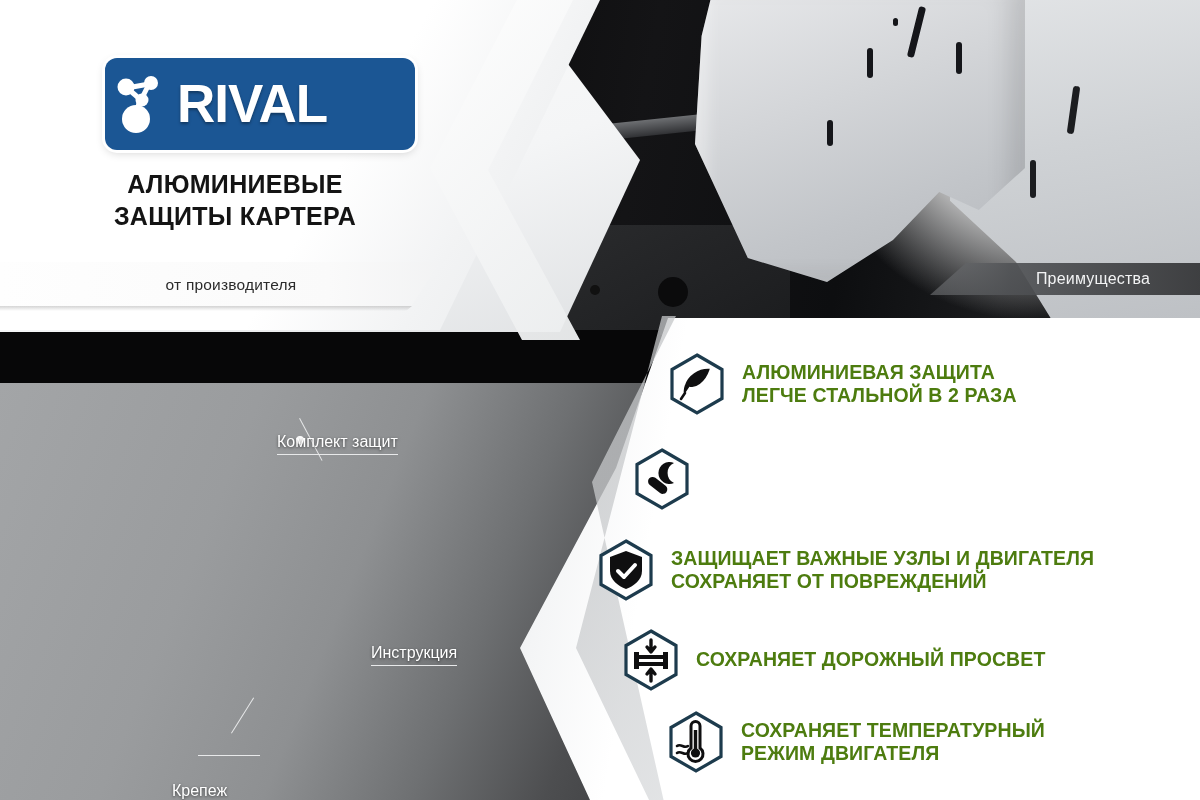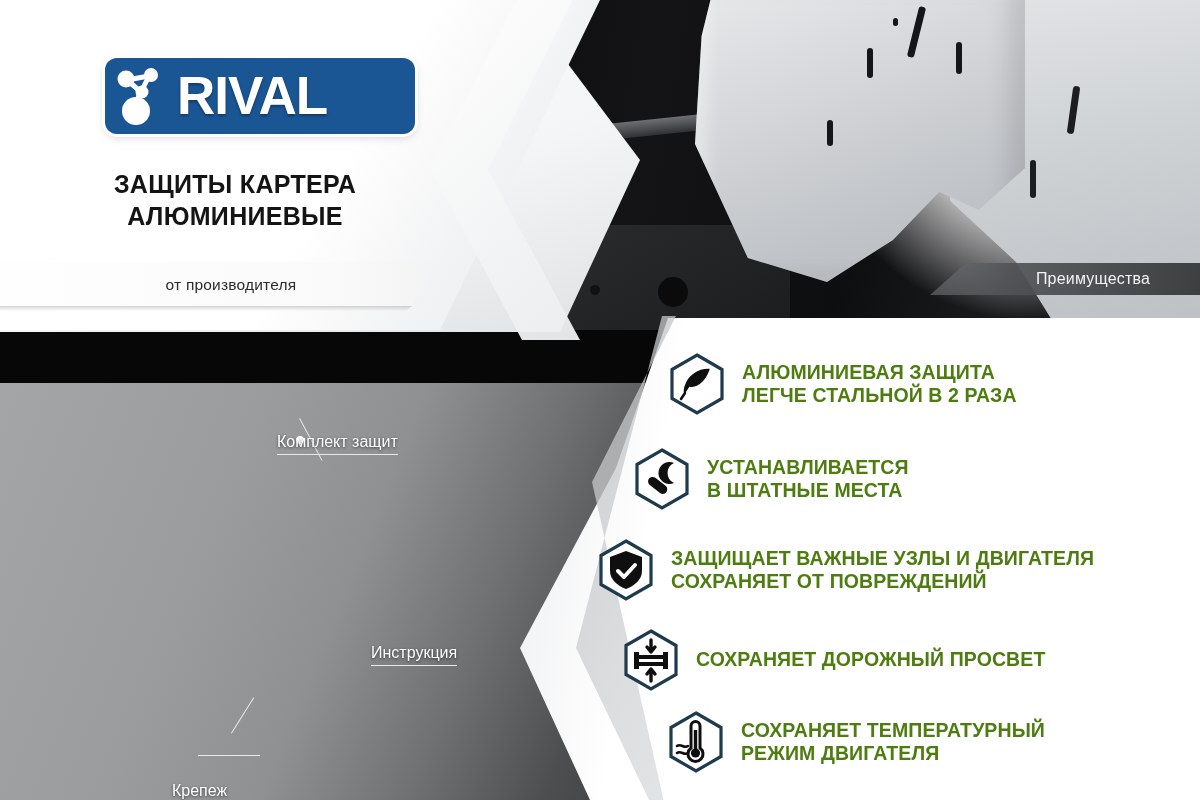--- a/index.html
+++ b/index.html
@@ -39,21 +39,21 @@
     font-size:15.5px;color:#2b2b2b;letter-spacing:.2px;margin-left:32px;
   }
   .maker-shadow{
     position:absolute;left:0;top:306px;width:466px;height:5px;z-index:9;
     background:linear-gradient(180deg,rgba(0,0,0,.16),rgba(0,0,0,0));
     clip-path:polygon(0 0, 412px 0, 406px 5px, 0 5px);
   }
 
   
   .logo{
-    position:absolute;left:105px;top:58px;width:310px;height:76px;z-index:12;
+    position:absolute;left:105px;top:58px;width:310px;height:92px;z-index:12;
     background:#1b5694;border-radius:12px;
     box-shadow:0 0 0 3px #ffffff, 0 3px 10px rgba(0,0,0,.18);
     display:flex;align-items:center;
   }
   .logo-mark{width:72px;height:76px;position:relative;flex:0 0 auto;}
   .logo-word{
     font-size:53px;font-weight:bold;color:#fff;letter-spacing:-1px;
     line-height:76px;font-family:"Liberation Sans",sans-serif;
     text-shadow:0 2px 3px rgba(0,0,0,.35);
   }
@@ -358,21 +358,20 @@
 
   <div class="feat" style="left:633px;top:447px;">
     <span class="hexwrap">
       <svg width="58" height="64" viewBox="0 0 58 64">
         <polygon points="29,3 54,17.5 54,46.5 29,61 4,46.5 4,17.5" fill="#ffffff" stroke="#1d3b4d" stroke-width="3.2"></polygon>
         <path d="M41 16a11 11 0 1 0 0 20 11 11 0 0 1 0-20z" fill="#0f0f10"></path>
         <rect x="14" y="34" width="22" height="9" rx="4.5" fill="#0f0f10" transform="rotate(38 25 38)"></rect>
         <circle cx="18" cy="45" r="3.2" fill="#ffffff"></circle>
       </svg>
     </span>
-    <span class="feat-txt"><span>УСТАНАВЛИВАЕТСЯ</span><br><span>В ШТАТНЫЕ МЕСТА</span></span>
   </div>
 
   <div class="feat" style="left:597px;top:538px;">
     <span class="hexwrap">
       <svg width="58" height="64" viewBox="0 0 58 64">
         <polygon points="29,3 54,17.5 54,46.5 29,61 4,46.5 4,17.5" fill="#ffffff" stroke="#1d3b4d" stroke-width="3.2"></polygon>
         <path d="M29 13l16 6v14c0 9-8 15-16 18-8-3-16-9-16-18V19z" fill="#0f0f10"></path>
         <path d="M21 33l6 6 11-12" stroke="#ffffff" stroke-width="4" fill="none" stroke-linecap="round" stroke-linejoin="round"></path>
       </svg>
     </span>
@@ -421,22 +420,22 @@
         <circle cx="21" cy="21" r="8.5" fill="#ffffff"></circle>
         <circle cx="46" cy="17" r="7" fill="#ffffff"></circle>
         <circle cx="37" cy="34" r="6.5" fill="#ffffff"></circle>
         <circle cx="31" cy="53" r="14" fill="#ffffff"></circle>
       </svg>
     </span>
     <span class="logo-word">RIVAL</span>
   </div>
 
   <div class="title">
+    <div>АЛЮМИНИЕВЫЕ</div>
     <div>ЗАЩИТЫ КАРТЕРА</div>
-    <div>АЛЮМИНИЕВЫЕ</div>
   </div>
 
   <div class="maker-bar">
     <span>от производителя</span>
   </div>
   <div class="maker-shadow"></div>
 
 </div>
 
 </body></html>

